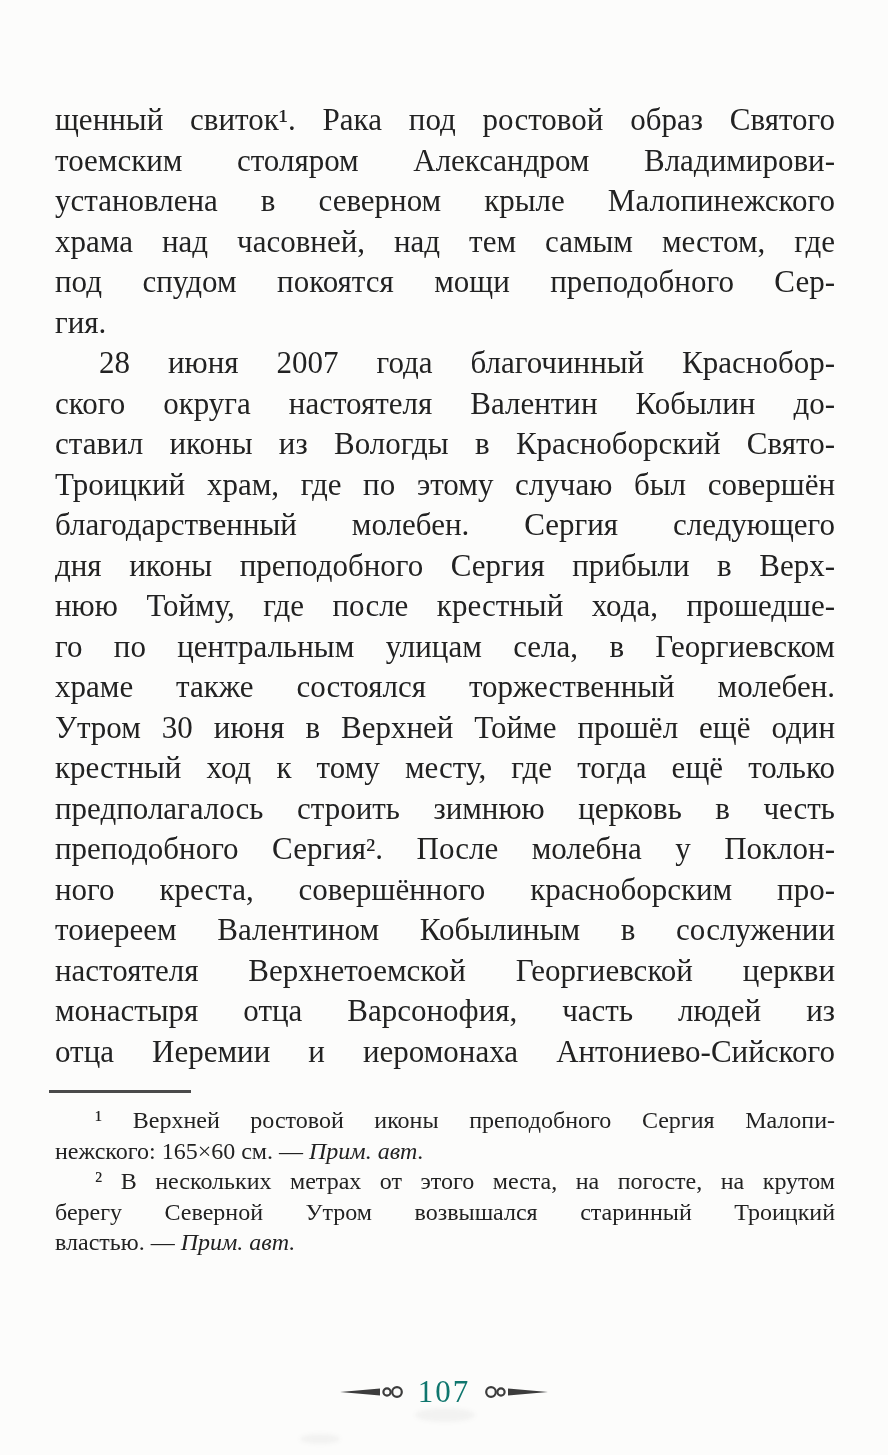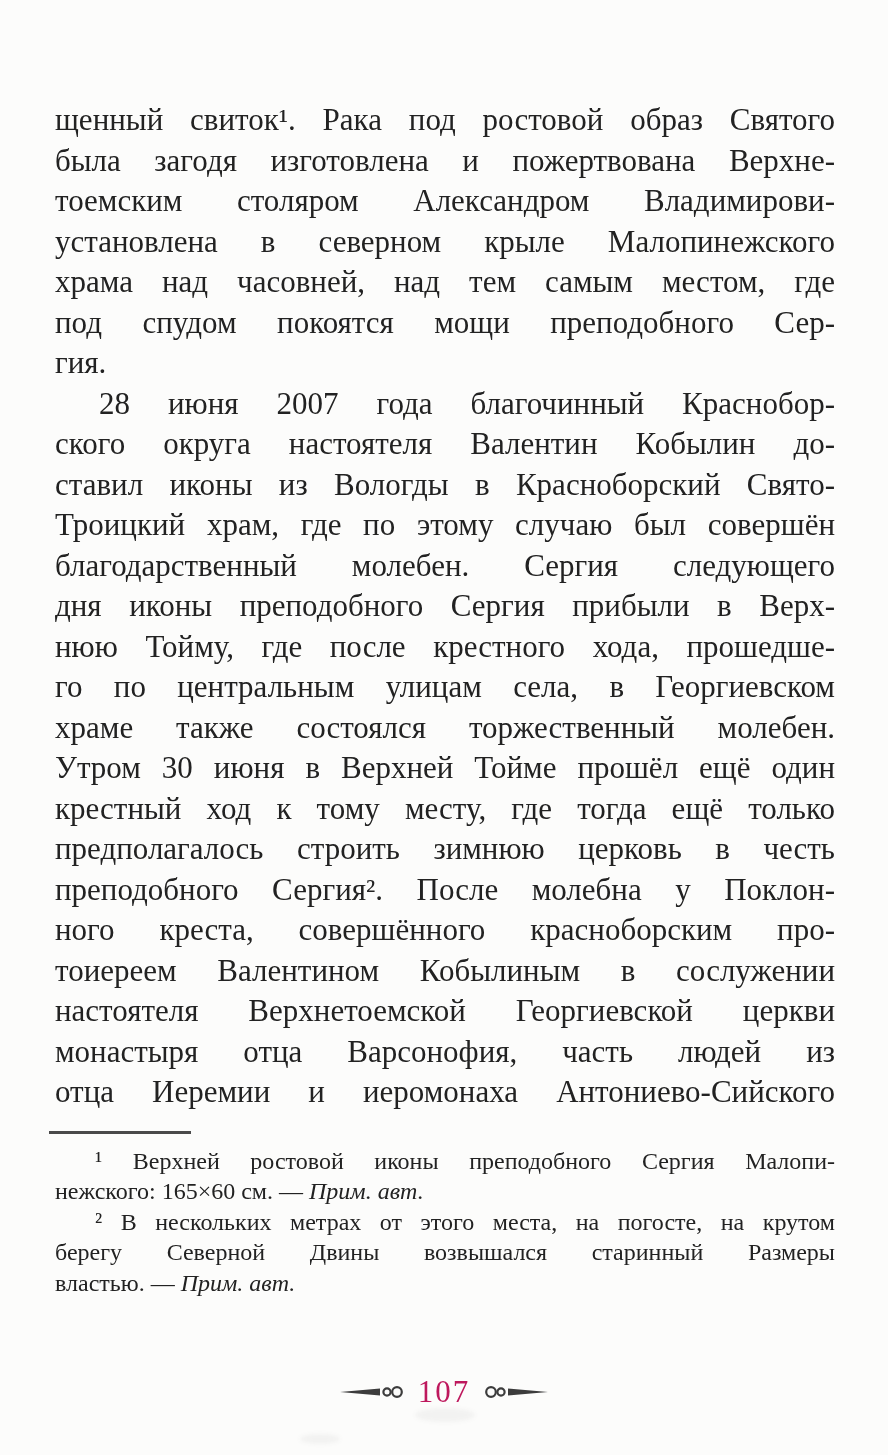--- a/index.html
+++ b/index.html
@@ -58,70 +58,69 @@
     left:0;top:1374px;
     width:100%;
     display:flex;
     align-items:center;
     justify-content:center;
     gap:12px;
   }
   .page-number{
     font-size:31px;
     letter-spacing:2px;
-    color:#be185d;
+    color:#0f766e;
   }
   .orn{display:block;}
   .orn.right{transform:scaleX(-1);}
   .ghost{
     position:absolute;
     background:rgba(60,60,60,0.05);
     border-radius:50%;
     filter:blur(2px);
   }
 </style>
 </head>
 <body>
 
 <div class="page">
 
   <div class="text-col">
     <div>
         <div class="body-line"><span>щенный свиток¹. Рака под ростовой образ Святого</span></div>
-        <div class="body-line"><span>была загодя изготовлена и пожертвована Верхне-</span></div>
         <div class="body-line"><span>тоемским столяром Александром Владимирови-</span></div>
         <div class="body-line"><span>установлена в северном крыле Малопинежского</span></div>
         <div class="body-line"><span>храма над часовней, над тем самым местом, где</span></div>
         <div class="body-line"><span>под спудом покоятся мощи преподобного Сер-</span></div>
         <div class="body-line end"><span>гия.</span></div>
         <div class="body-line indent"><span>28 июня 2007 года благочинный Краснобор-</span></div>
         <div class="body-line"><span>ского округа настоятеля Валентин Кобылин до-</span></div>
         <div class="body-line"><span>ставил иконы из Вологды в Красноборский Свято-</span></div>
         <div class="body-line"><span>Троицкий храм, где по этому случаю был совершён</span></div>
         <div class="body-line"><span>благодарственный молебен. Сергия следующего</span></div>
         <div class="body-line"><span>дня иконы преподобного Сергия прибыли в Верх-</span></div>
-        <div class="body-line"><span>нюю Тойму, где после крестного хода, прошедше-</span></div>
+        <div class="body-line"><span>нюю Тойму, где после крестный хода, прошедше-</span></div>
         <div class="body-line"><span>го по центральным улицам села, в Георгиевском</span></div>
         <div class="body-line"><span>храме также состоялся торжественный молебен.</span></div>
         <div class="body-line"><span>Утром 30 июня в Верхней Тойме прошёл ещё один</span></div>
         <div class="body-line"><span>крестный ход к тому месту, где тогда ещё только</span></div>
         <div class="body-line"><span>предполагалось строить зимнюю церковь в честь</span></div>
         <div class="body-line"><span>преподобного Сергия². После молебна у Поклон-</span></div>
         <div class="body-line"><span>ного креста, совершённого красноборским про-</span></div>
         <div class="body-line"><span>тоиереем Валентином Кобылиным в сослужении</span></div>
         <div class="body-line"><span>настоятеля Верхнетоемской Георгиевской церкви</span></div>
         <div class="body-line"><span>монастыря отца Варсонофия, часть людей из</span></div>
         <div class="body-line"><span>отца Иеремии и иеромонаха Антониево-Сийского</span></div>
       </div>
     <div class="fn-rule"></div>
     <div>
         <div class="fn-line indent"><span>¹ Верхней ростовой иконы преподобного Сергия Малопи-</span></div>
         <div class="fn-line end"><span>нежского: 165×60 см. — </span><span class="it">Прим. авт.</span></div>
         <div class="fn-line indent"><span>² В нескольких метрах от этого места, на погосте, на крутом</span></div>
-        <div class="fn-line"><span>берегу Северной Двины возвышался старинный Размеры</span></div>
+        <div class="fn-line"><span>берегу Северной Утром возвышался старинный Троицкий</span></div>
         <div class="fn-line end"><span>властью. — </span><span class="it">Прим. авт.</span></div>
       </div>
   </div>
 
   <div class="page-number-row">
     <svg class="orn left" width="66" height="18" viewBox="0 0 66 18">
       <polygon points="0,9 40,5.5 40,12.5" fill="#3c3c3c"></polygon>
       <circle cx="47" cy="9" r="3.6" fill="none" stroke="#3c3c3c" stroke-width="2.2"></circle>
       <circle cx="57" cy="9" r="4.8" fill="none" stroke="#3c3c3c" stroke-width="2.2"></circle>
     </svg>

